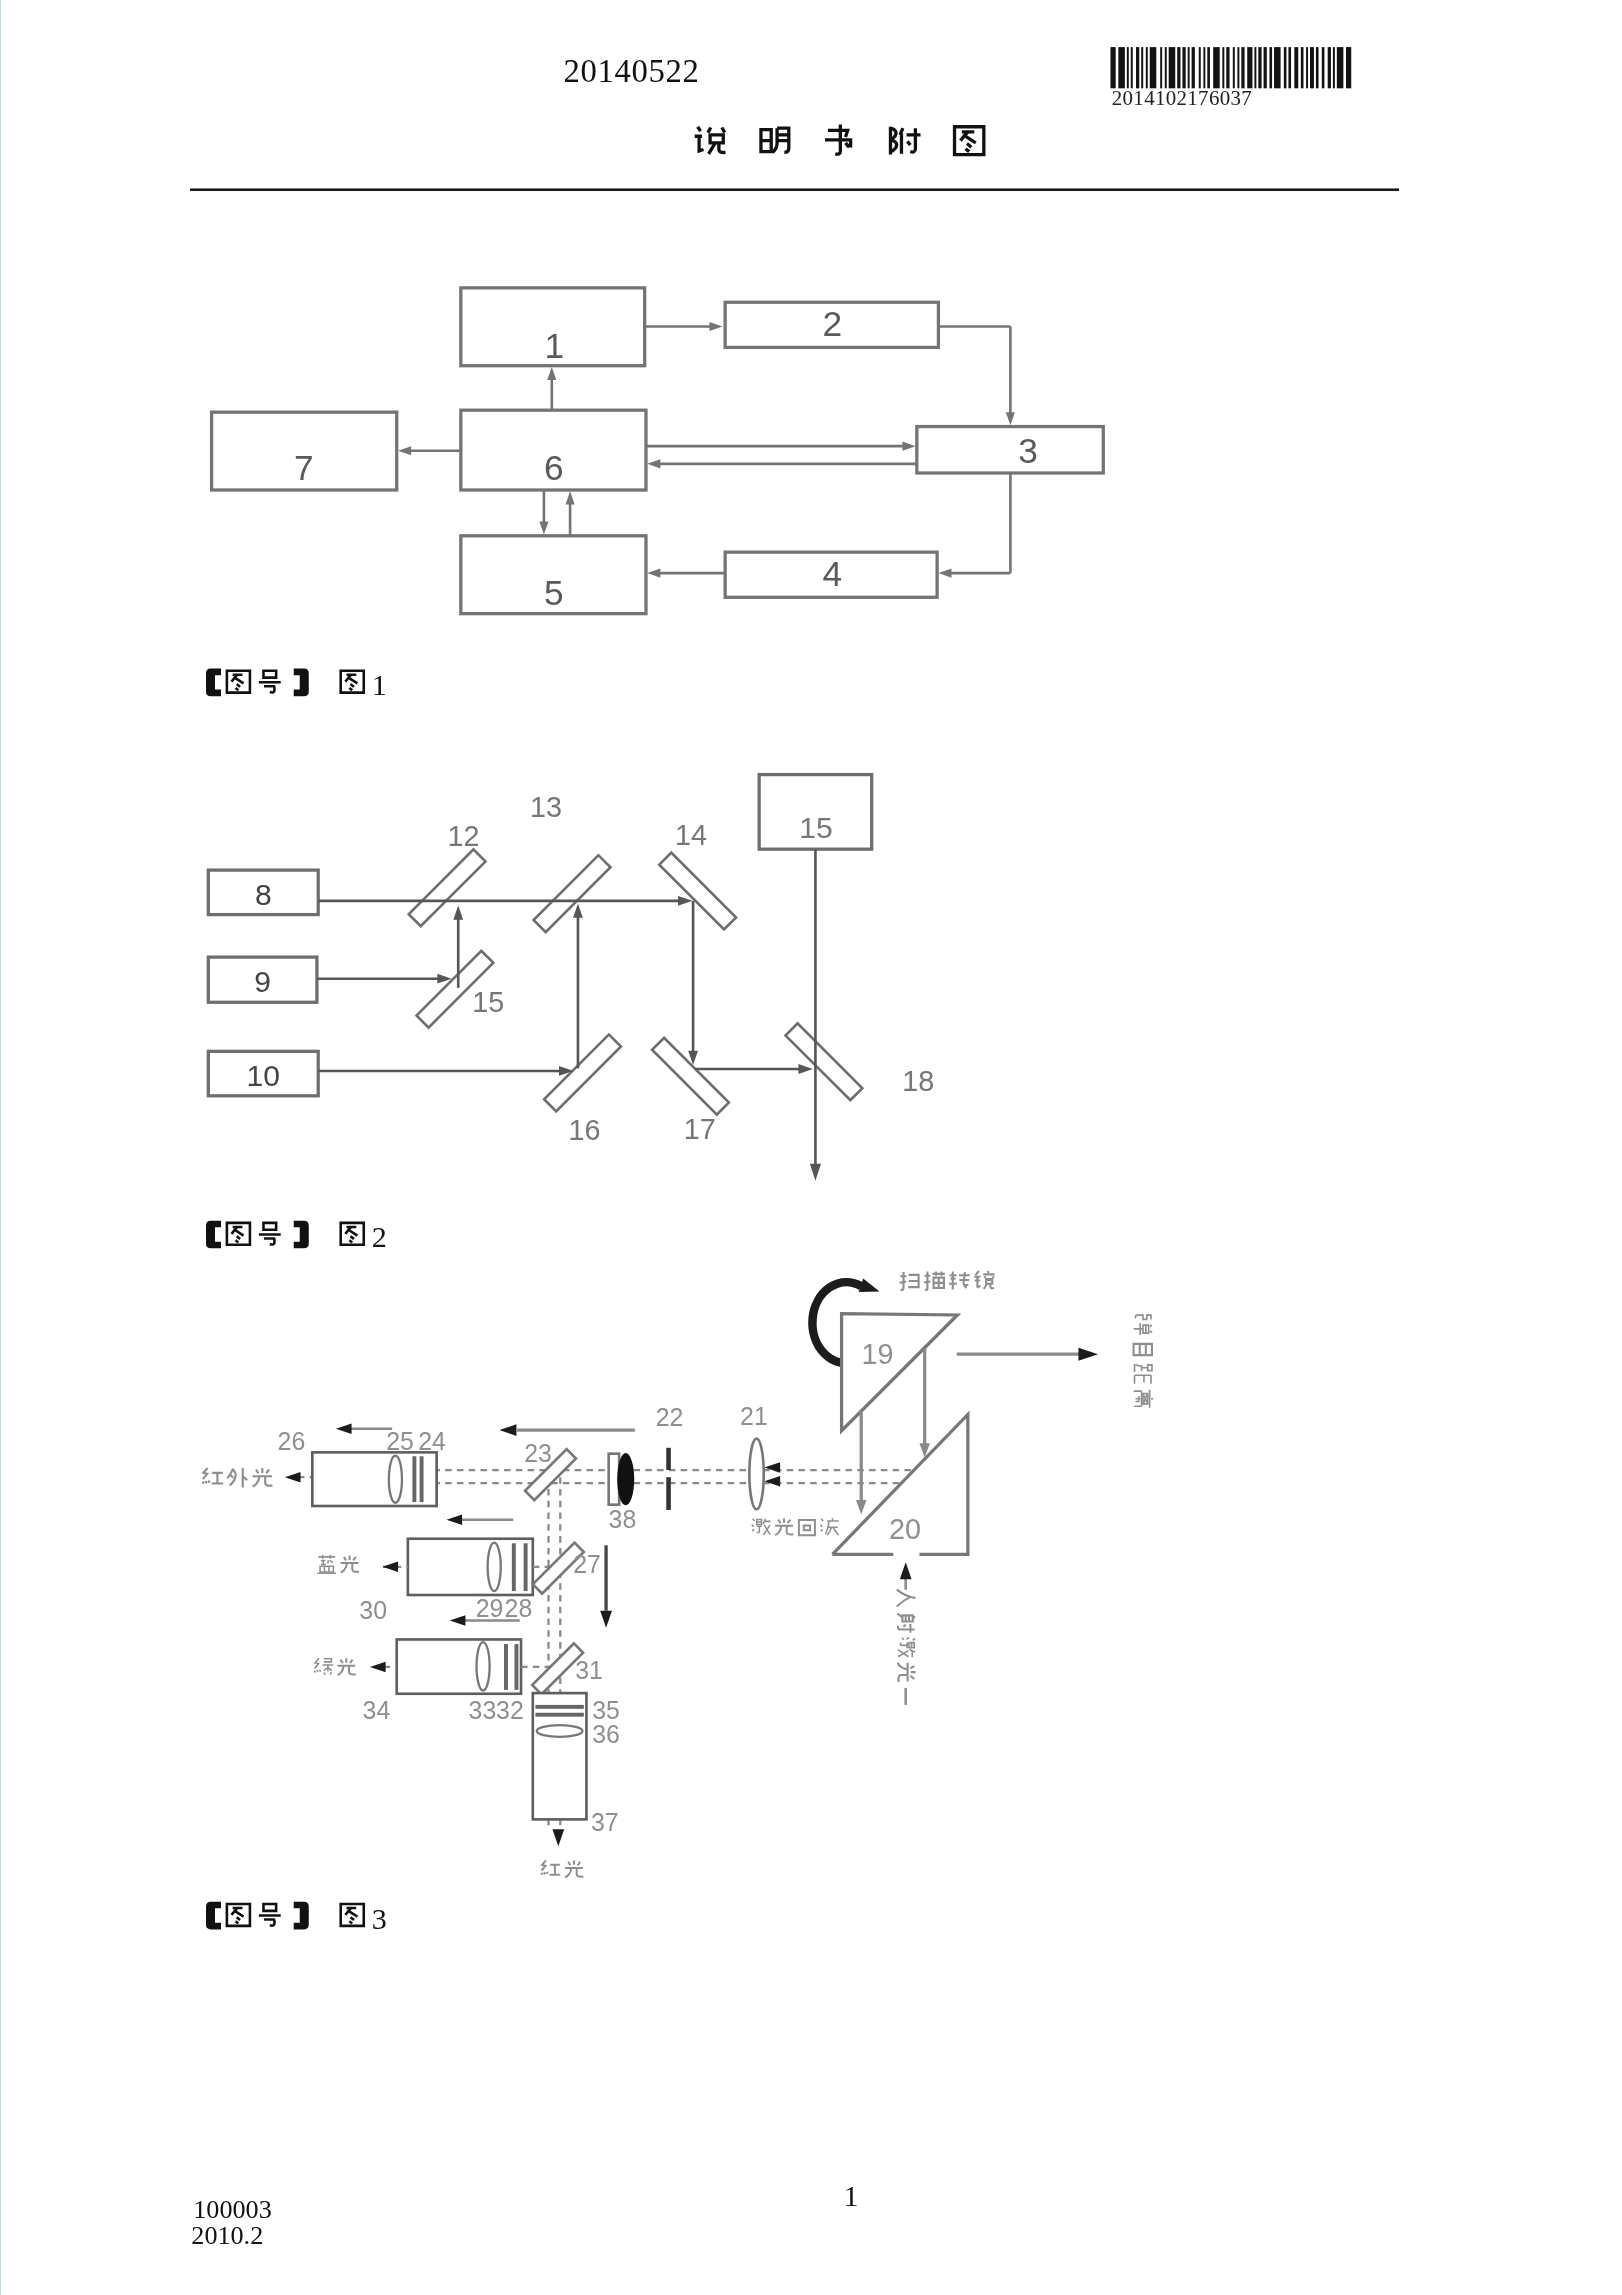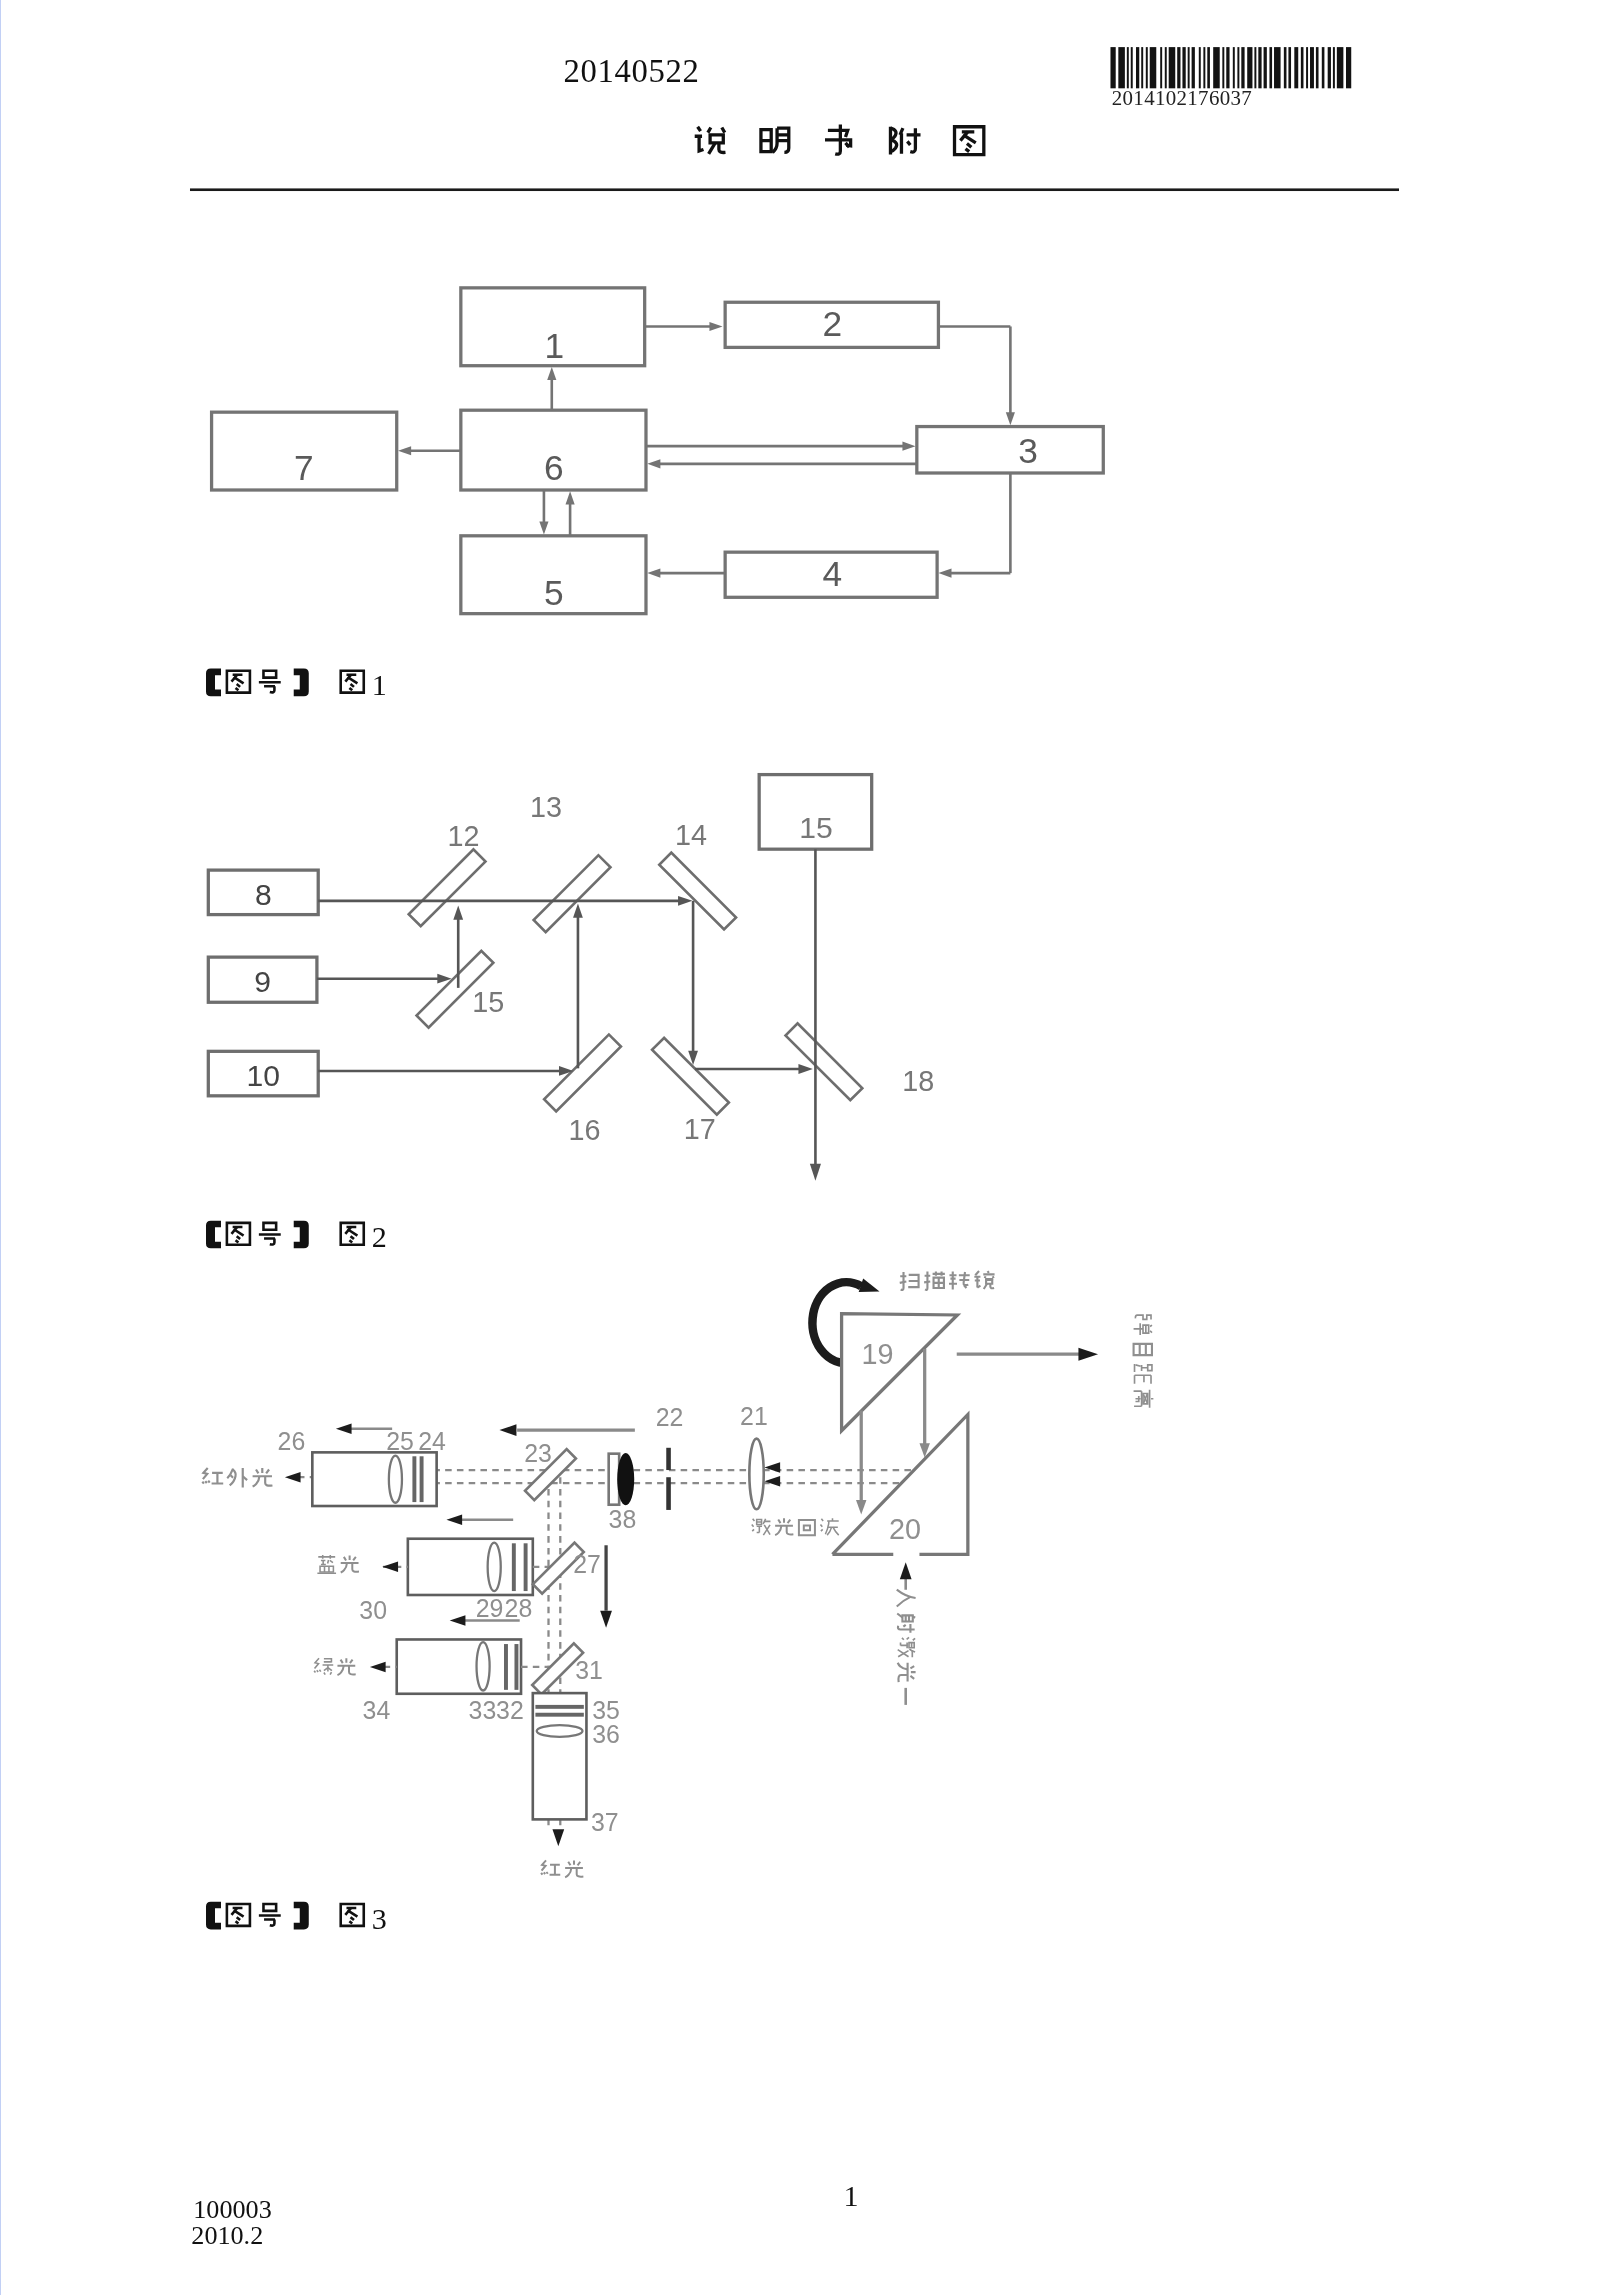--- a/index.html
+++ b/index.html
@@ -1,14 +1,14 @@
 <!DOCTYPE html>
 <html style="font-size:10.5px"><head><meta charset="utf-8"><title>p</title>
 <style>html,body{margin:0;padding:0;background:#fff}
-#pg{position:relative;width:1399px;height:2295px;background:#1d4ed8;overflow:hidden}</style>
+#pg{position:relative;width:1399px;height:2295px;background:#0f766e;overflow:hidden}</style>
 </head><body>
 <div id="pg">
     <svg width="1623" height="2295" viewBox="0 0 2480 3508" style="position:absolute;left:0;top:0">
       <defs>
         <symbol id="g说" viewBox="0 0 100 100">
           <g stroke="currentColor" stroke-width="9" fill="none" stroke-linecap="butt">
             <path d="M16,12 L24,24"></path>
             <path d="M20,38 V78 L32,74"></path>
             <path d="M8,38 H28"></path>
             <path d="M52,14 L44,28"></path>

